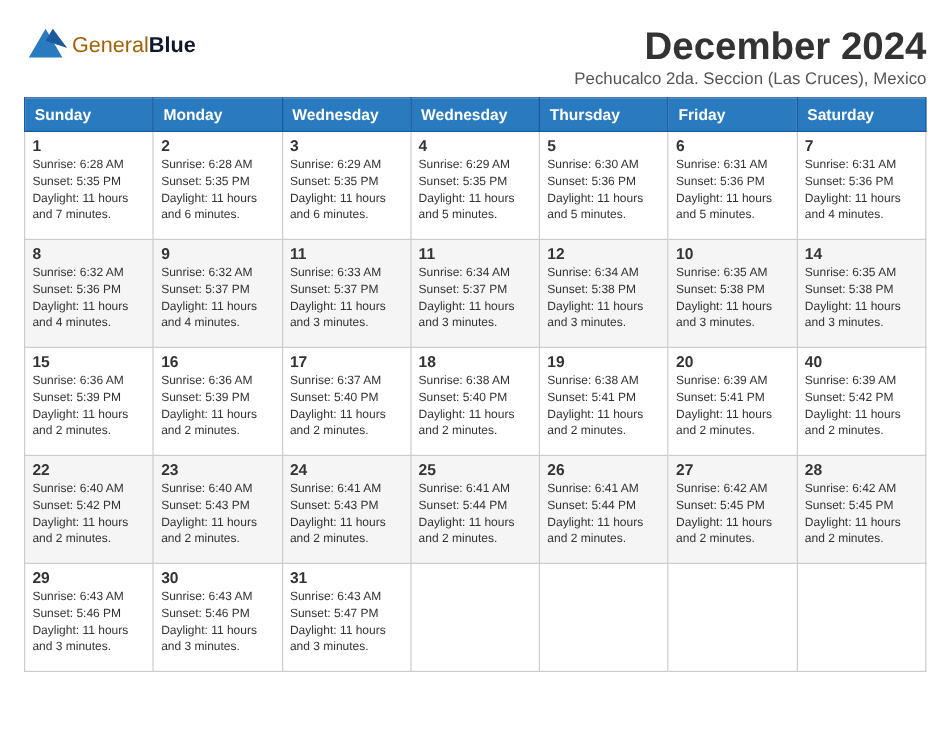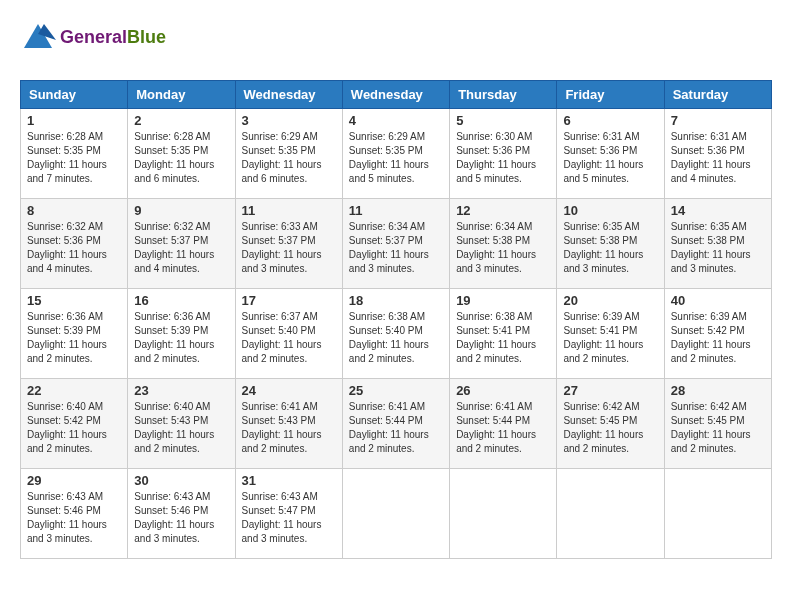--- a/index.html
+++ b/index.html
@@ -29,21 +29,21 @@
       font-weight: bold;
       color: #333;
     }
     .location-title {
       font-size: 14px;
       color: #555;
     }
     .calendar {
       width: 100%;
       border-collapse: collapse;
-      margin-top: 24px;
+      margin-top: 8px;
     }
     .calendar th {
       background-color: #2a7abf;
       color: white;
       text-align: left;
       padding: 6px 8px;
       font-size: 13px;
       border: 1px solid #1a5a9f;
     }
     .calendar td {
@@ -82,24 +82,28 @@
 
 <div class="header-section">
   <div class="logo">
     <div class="logo-wrapper">
       <svg width="36" height="36" viewBox="0 0 36 36" style="margin-right:4px">
         <polygon points="18,4 32,28 4,28" fill="#2a7abf"></polygon>
         <polygon points="24,4 36,20 18,14" fill="#1a5a9f"></polygon>
       </svg>
       <div>
         <div style="line-height:1.1">
-          <span style="font-size:18px;font-weight:bold;color:#701a75;">General</span><span style="font-size:18px;font-weight:bold;color:#4d7c0f;">Blue</span>
+          <span style="font-size:18px;font-weight:normal;color:#a16207;">General</span><span style="font-size:18px;font-weight:bold;color:#0f172a;">Blue</span>
         </div>
       </div>
     </div>
+  </div>
+  <div class="title-section">
+    <div class="month-title">December 2024</div>
+    <div class="location-title">Pechucalco 2da. Seccion (Las Cruces), Mexico</div>
   </div>
 </div>
 
 <table class="calendar">
   <thead>
     <tr>
     <th>Sunday</th>
         <th>Monday</th>
         <th>Wednesday</th>
         <th>Wednesday</th>

